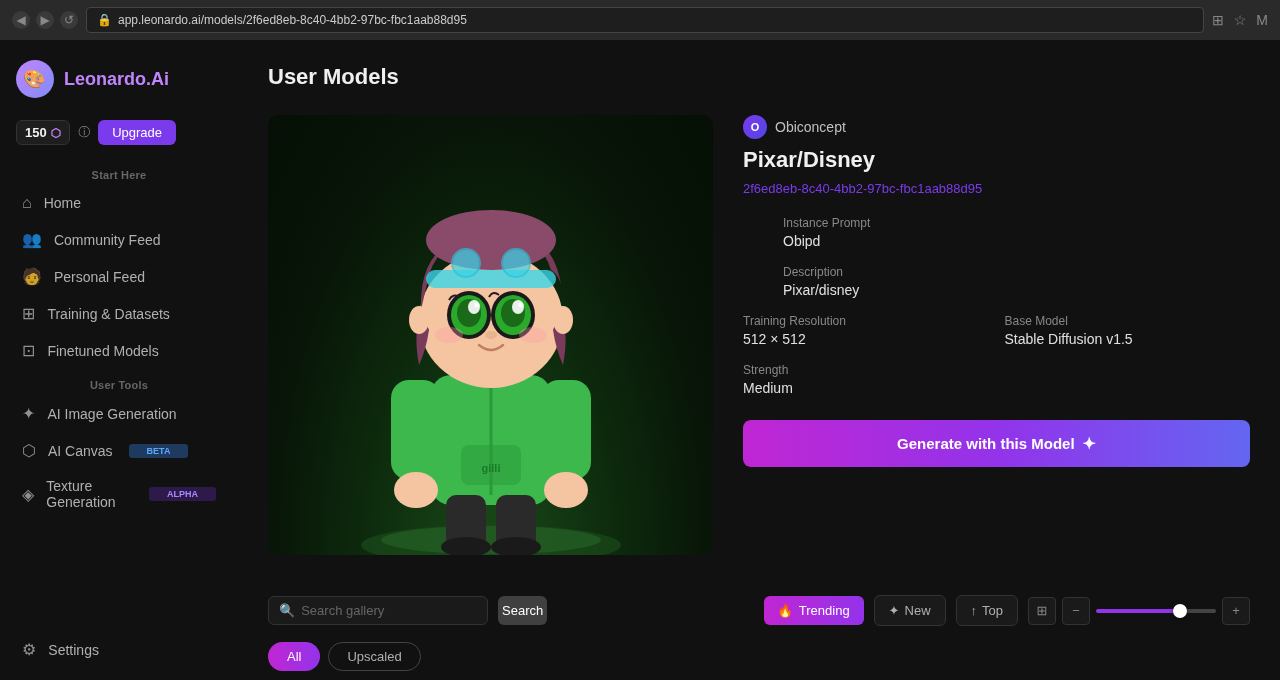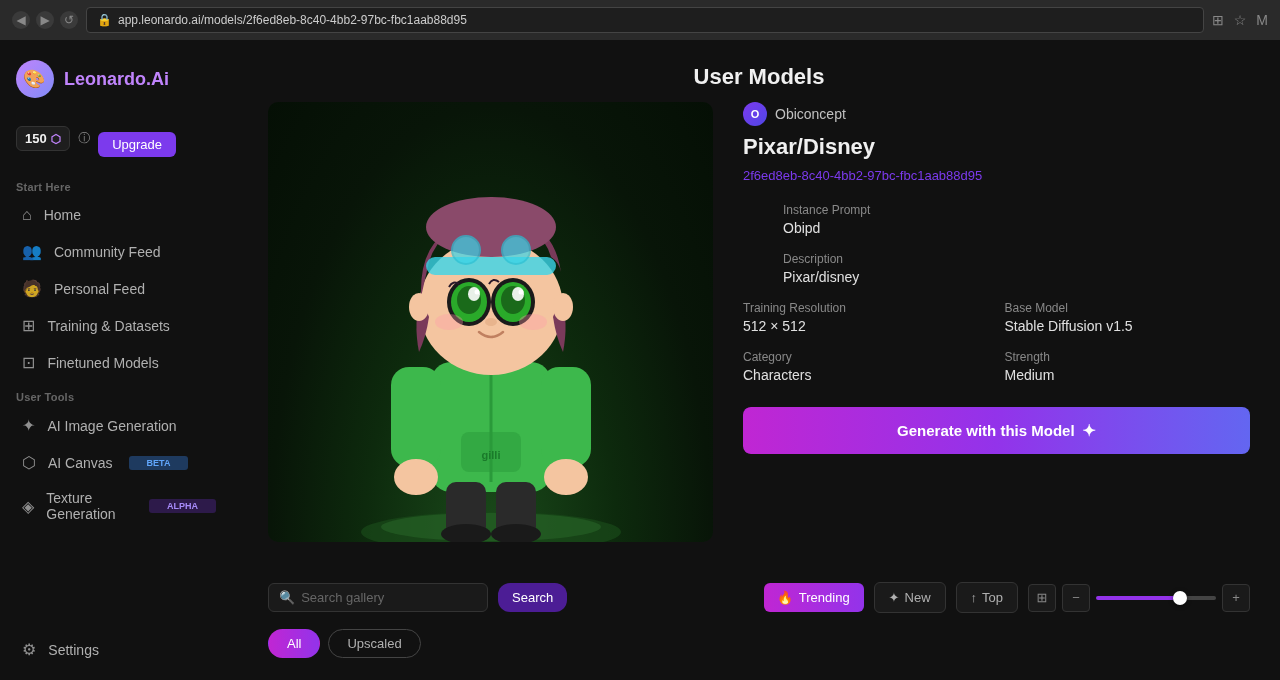--- a/index.html
+++ b/index.html
@@ -112,30 +112,30 @@
     .credits-info { color: #888; font-size: 12px; cursor: pointer; }
     .upgrade-btn {
       background: #7c3aed;
       color: #fff;
       border: none;
       border-radius: 6px;
       padding: 5px 14px;
       font-size: 13px;
       font-weight: 500;
       cursor: pointer;
-      margin-top: 12px;
     }
 
     .sidebar-section-label {
       font-size: 11px;
       font-weight: 600;
       color: #666;
       padding: 10px 16px 4px;
       text-transform: none;
       letter-spacing: 0.02em;
+      text-align: center;
     }
 
     .sidebar-item {
       display: flex;
       align-items: center;
       gap: 12px;
       padding: 9px 16px;
       cursor: pointer;
       border-radius: 6px;
       margin: 0 6px;
@@ -160,22 +160,21 @@
       flex: 1;
       background: #111111;
       overflow-y: auto;
       padding: 24px 30px;
     }
 
     .page-title {
       font-size: 22px;
       font-weight: 700;
       color: #f0f0f0;
-      margin-bottom: 12px;
-      text-align: center;
+      margin-bottom: 25px;
     }
 
     
     .model-detail {
       display: flex;
       gap: 30px;
       margin-bottom: 30px;
     }
 
     .model-image-container {
@@ -296,25 +295,25 @@
       background: transparent;
       border: none;
       outline: none;
       color: #ccc;
       font-size: 13px;
       width: 100%;
     }
     .search-input::placeholder { color: #666; }
 
     .search-btn {
-      background: #4c1d95;
+      background: #404040;
       color: white;
       border: none;
-      border-radius: 12px;
-      padding: 7px 14px;
+      border-radius: 6px;
+      padding: 7px 4px;
       font-size: 13px;
       font-weight: 500;
       cursor: pointer;
     }
 
     .trending-btn {
       background: linear-gradient(90deg, #c026d3, #9333ea);
       color: white;
       border: none;
       border-radius: 6px;
@@ -600,24 +599,20 @@
         <div class="model-meta-grid">
           <div>
             <div class="meta-label">Training Resolution</div>
             <div class="meta-value">512 × 512</div>
           </div>
           <div>
             <div class="meta-label">Base Model</div>
             <div class="meta-value">Stable Diffusion v1.5</div>
           </div>
           <div>
-            <div class="meta-label">Category</div>
-            <div class="meta-value">Characters</div>
-          </div>
-          <div>
             <div class="meta-label">Strength</div>
             <div class="meta-value">Medium</div>
           </div>
         </div>
 
         <button class="generate-btn">
           <span>Generate with this Model</span>
           <span style="font-size:16px;">✦</span>
         </button>
       </div>

